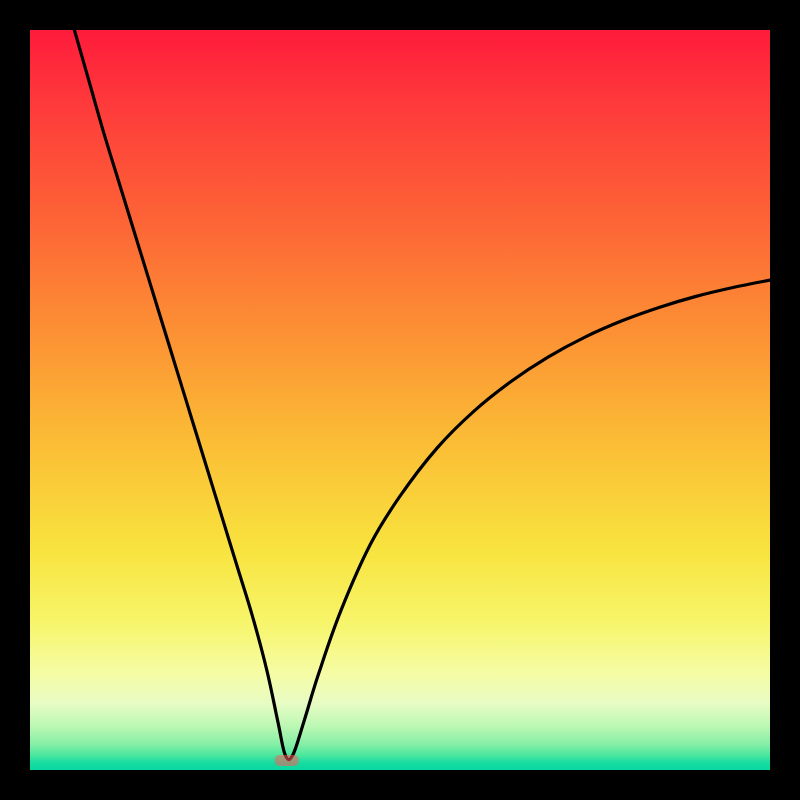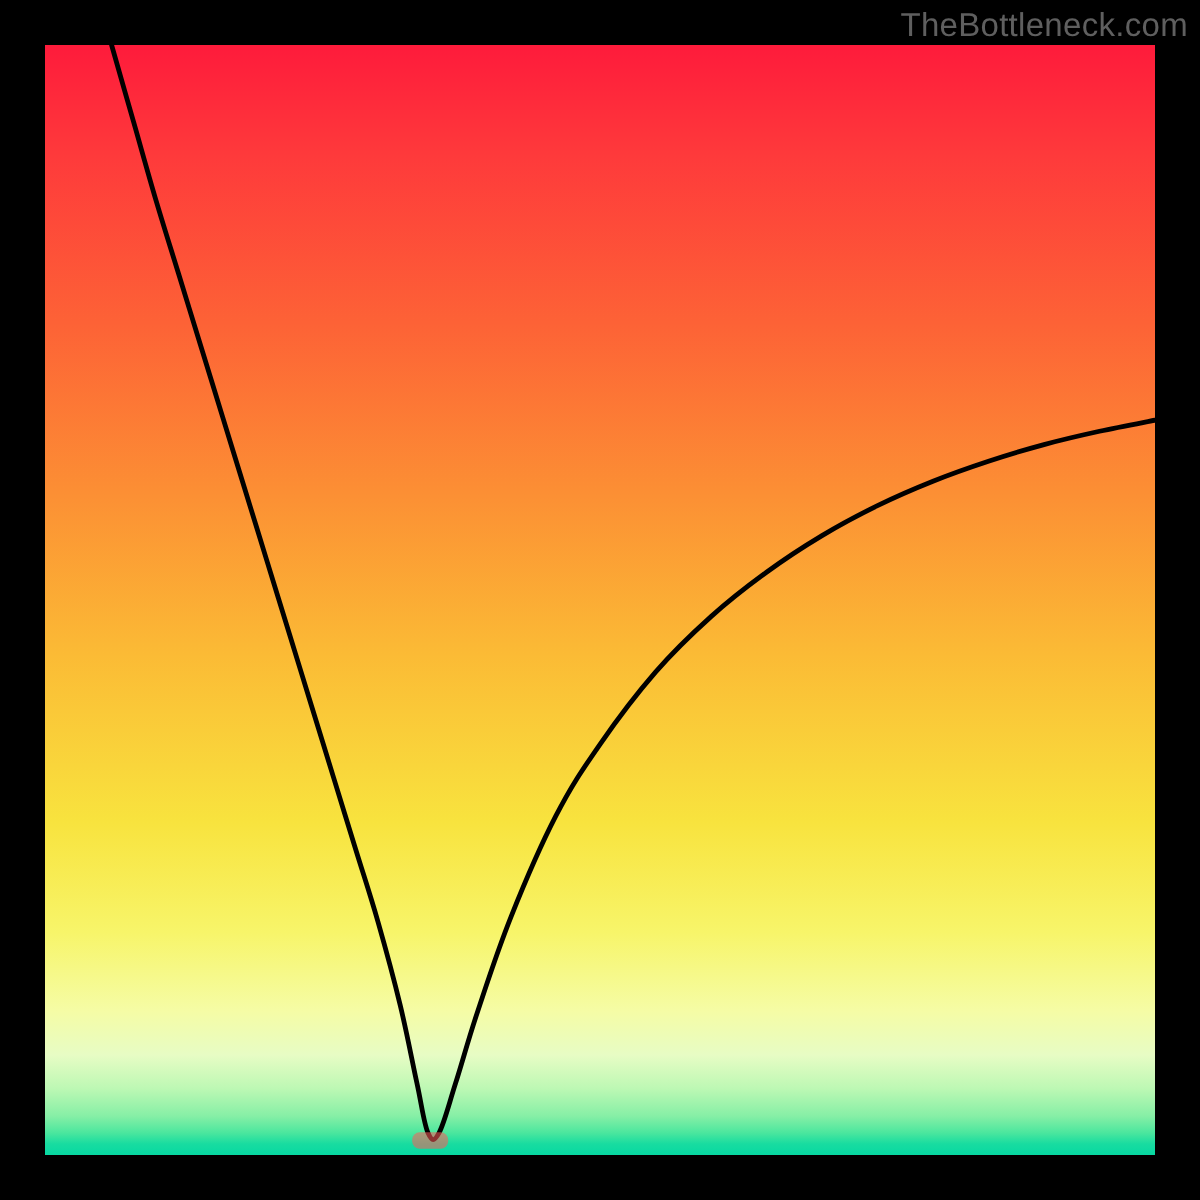--- a/index.html
+++ b/index.html
@@ -75,21 +75,20 @@
   }
   .marker {
     fill: rgba(255, 90, 90, 0.55);
     stroke: none;
   }
 </style>
 </head>
 <body>
 
 <div class="frame">
-  <div class="watermark">TheBottleneck.com</div>
 
   <div class="plot-area">
     <div class="gradient"></div>
     <svg class="curve" viewBox="0 0 740 740" preserveAspectRatio="none">
       <path id="curve-path" class="line" d="M 44.40 0.00 C 47.06 9.32, 53.87 33.15, 59.20 51.80 C 64.53 70.45, 68.67 85.62, 74.00 103.60 C 79.33 121.58, 83.47 134.38, 88.80 151.70 C 94.13 169.02, 98.27 182.48, 103.60 199.80 C 108.93 217.12, 113.07 230.58, 118.40 247.90 C 123.73 265.22, 127.87 278.68, 133.20 296.00 C 138.53 313.32, 142.67 326.78, 148.00 344.10 C 153.33 361.42, 157.47 374.88, 162.80 392.20 C 168.13 409.52, 172.27 422.98, 177.60 440.30 C 182.93 457.62, 187.07 471.08, 192.40 488.40 C 197.73 505.72, 201.87 519.18, 207.20 536.50 C 212.53 553.82, 216.67 565.95, 222.00 584.60 C 227.33 603.25, 232.14 620.79, 236.80 640.10 C 241.46 659.41, 244.57 676.58, 247.90 691.90 C 251.23 707.22, 252.64 719.21, 255.30 725.20 C 257.96 731.19, 259.37 731.19, 262.70 725.20 C 266.03 719.21, 269.14 706.55, 273.80 691.90 C 278.46 677.25, 281.94 663.78, 288.60 643.80 C 295.26 623.82, 301.48 604.21, 310.80 580.90 C 320.12 557.59, 329.74 534.95, 340.40 514.30 C 351.06 493.65, 358.01 483.52, 370.00 466.20 C 381.99 448.88, 393.68 433.42, 407.00 418.10 C 420.32 402.78, 430.68 393.09, 444.00 381.10 C 457.32 369.11, 467.68 361.22, 481.00 351.50 C 494.32 341.78, 504.68 335.07, 518.00 327.08 C 531.32 319.09, 541.68 313.63, 555.00 307.10 C 568.32 300.57, 578.68 296.15, 592.00 290.82 C 605.32 285.49, 615.68 281.90, 629.00 277.50 C 642.32 273.10, 652.68 270.00, 666.00 266.40 C 679.32 262.80, 689.68 260.45, 703.00 257.52 C 716.32 254.59, 733.34 251.45, 740.00 250.12"></path>
       <rect id="marker-rect" class="marker" x="244.78" y="724.88" width="24" height="11" rx="5" ry="5"></rect>
     </svg>
   </div>
 </div>
 

